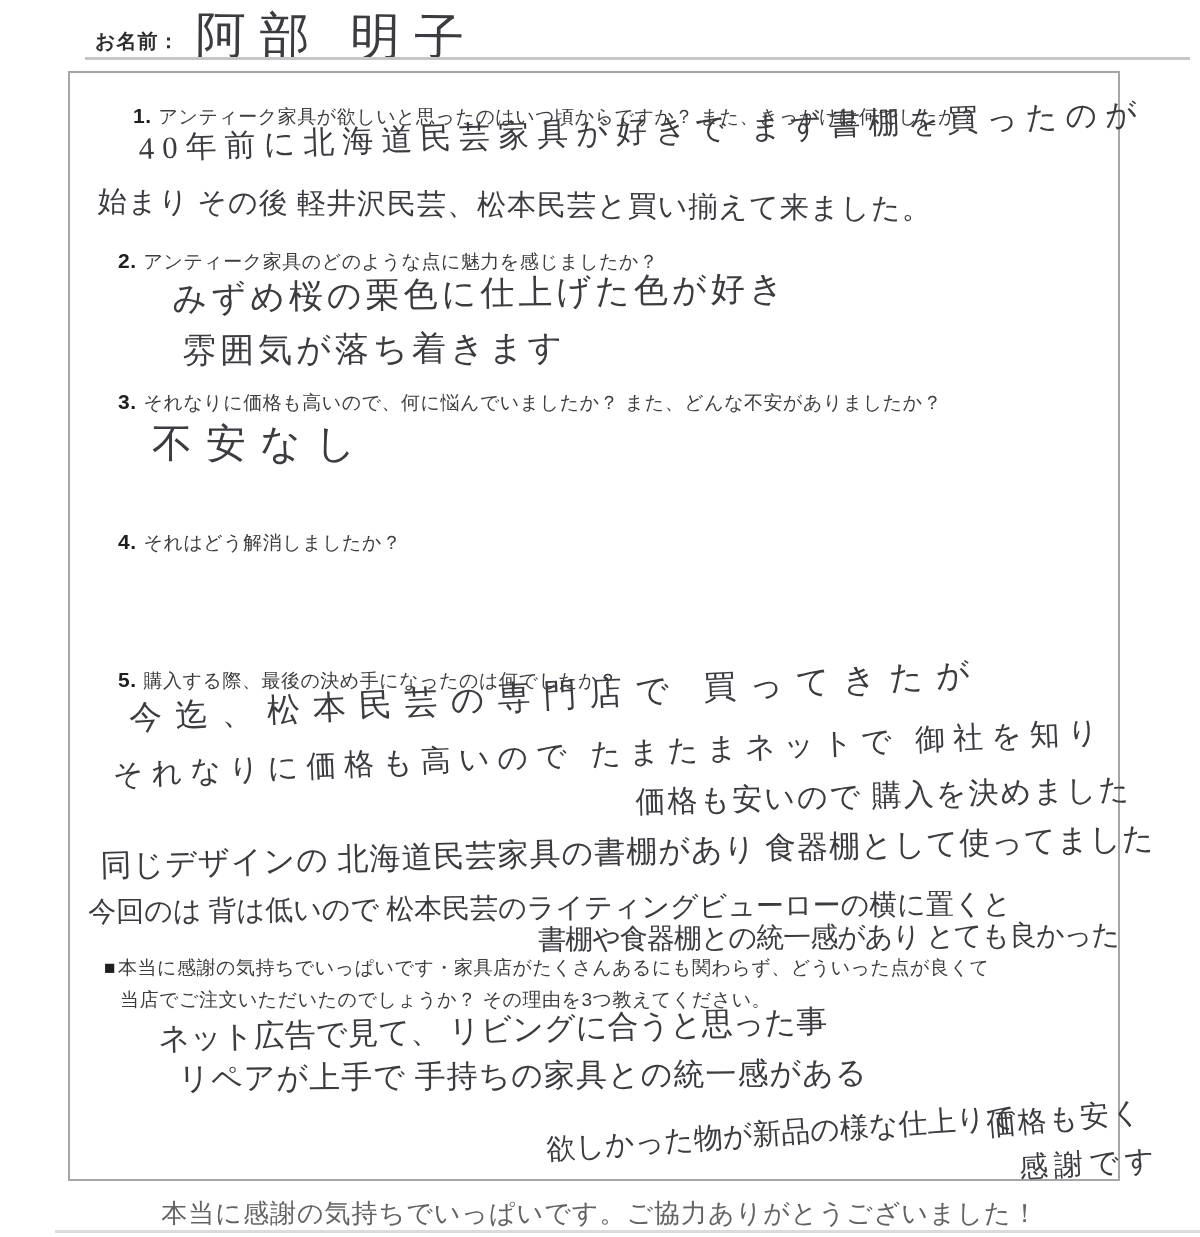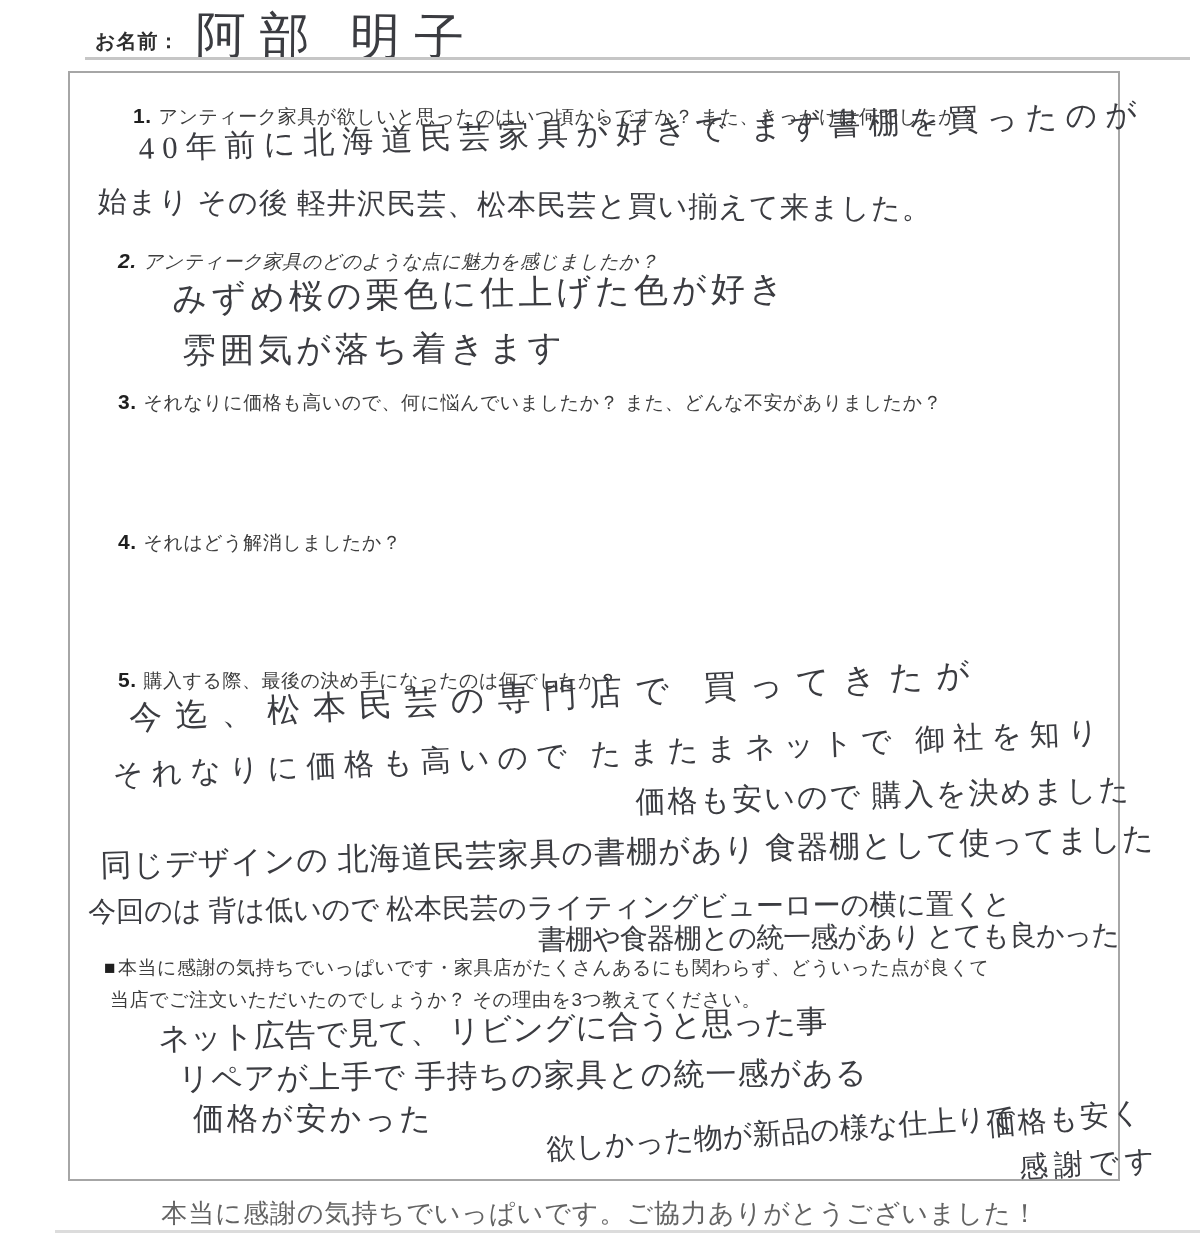--- a/index.html
+++ b/index.html
@@ -84,54 +84,54 @@
   <div class="rule name-underline"></div>
 
   <div class="main-box"></div>
 
   <div class="q" style="left:133px; top:104px;">
     <span class="num">1.</span><span>アンティーク家具が欲しいと思ったのはいつ頃からですか？ また、きっかけは何でしたか？</span>
   </div>
   <div class="hw" style="left:138px; top:128px; font-size:31px; letter-spacing:8px; transform:rotate(-2deg);">40年前に北海道民芸家具が好きで まず書棚を買ったのが</div>
   <div class="hw" style="left:98px; top:182px; font-size:29px; letter-spacing:1px; transform:rotate(0.5deg);">始まり その後 軽井沢民芸、松本民芸と買い揃えて来ました。</div>
 
-  <div class="q" style="left:118px; top:249px;font-style:italic;">
+  <div class="q" style="left:118px; top:249px;">
     <span class="num">2.</span><span>アンティーク家具のどのような点に魅力を感じましたか？</span>
   </div>
   <div class="hw" style="left:172px; top:276px; font-size:34px; letter-spacing:4px; transform:rotate(-1deg);">みずめ桜の栗色に仕上げた色が好き</div>
   <div class="hw" style="left:182px; top:328px; font-size:34px; letter-spacing:4px; transform:rotate(-0.5deg);">雰囲気が落ち着きます</div>
 
   <div class="q" style="left:118px; top:390px;">
     <span class="num">3.</span><span>それなりに価格も高いので、何に悩んでいましたか？ また、どんな不安がありましたか？</span>
   </div>
+  <div class="hw" style="left:152px; top:416px; font-size:40px; letter-spacing:14px;">不安なし</div>
 
   <div class="q" style="left:118px; top:530px;">
     <span class="num">4.</span><span>それはどう解消しましたか？</span>
   </div>
 
   <div class="q" style="left:118px; top:668px;">
     <span class="num">5.</span><span>購入する際、最後の決め手になったのは何でしたか？</span>
   </div>
   <div class="hw" style="left:128px; top:696px; font-size:33px; letter-spacing:13px; transform:rotate(-3deg);">今迄、松本民芸の専門店で 買ってきたが</div>
   <div class="hw" style="left:112px; top:755px; font-size:30px; letter-spacing:8px; transform:rotate(-2.5deg);">それなりに価格も高いので たまたまネットで 御社を知り</div>
   <div class="hw" style="left:635px; top:782px; font-size:30px; letter-spacing:2px; transform:rotate(-1.5deg);">価格も安いので 購入を決めました</div>
 
   <div class="hw" style="left:100px; top:845px; font-size:31px; letter-spacing:1px; transform:rotate(-1.5deg);">同じデザインの 北海道民芸家具の書棚があり 食器棚として使ってました</div>
   <div class="hw" style="left:88px; top:893px; font-size:28px; letter-spacing:0px; transform:rotate(-0.5deg);">今回のは 背は低いので 松本民芸のライティングビューローの横に置くと</div>
   <div class="hw" style="left:538px; top:921px; font-size:28px; letter-spacing:-1px; transform:rotate(-0.5deg);">書棚や食器棚との統一感があり とても良かった</div>
 
   <div class="q" style="left:104px; top:955px;">
     <span class="num sq">■</span><span>本当に感謝の気持ちでいっぱいです・家具店がたくさんあるにも関わらず、どういった点が良くて</span>
   </div>
-  <div class="q" style="left:110px; top:987px;text-align:right;">
+  <div class="q" style="left:120px; top:987px;text-align:right;">
     <span>当店でご注文いただいたのでしょうか？ その理由を3つ教えてください。</span>
   </div>
   <div class="hw" style="left:158px; top:1018px; font-size:31px; letter-spacing:0px; transform:rotate(-1.5deg);">ネット広告で見て、 リビングに合うと思った事</div>
   <div class="hw" style="left:178px; top:1058px; font-size:31px; letter-spacing:1px; transform:rotate(-0.5deg);">リペアが上手で 手持ちの家具との統一感がある</div>
-  <div class="hw" style="left:193px; top:1098px; font-size:31px; letter-spacing:3px;">価格が安かった</div>
 
   <div class="hw" style="left:545px; top:1130px; font-size:29px; letter-spacing:0px; transform:rotate(-4deg);">欲しかった物が新品の様な仕上りで</div>
   <div class="hw" style="left:985px; top:1106px; font-size:29px; letter-spacing:2px; transform:rotate(-5deg);">価格も安く</div>
   <div class="hw" style="left:1018px; top:1148px; font-size:29px; letter-spacing:6px; transform:rotate(-3deg);">感謝です</div>
 
   <div class="footer">本当に感謝の気持ちでいっぱいです。ご協力ありがとうございました！</div>
   <div class="rule bottom-rule"></div>
 
 </div>
 

